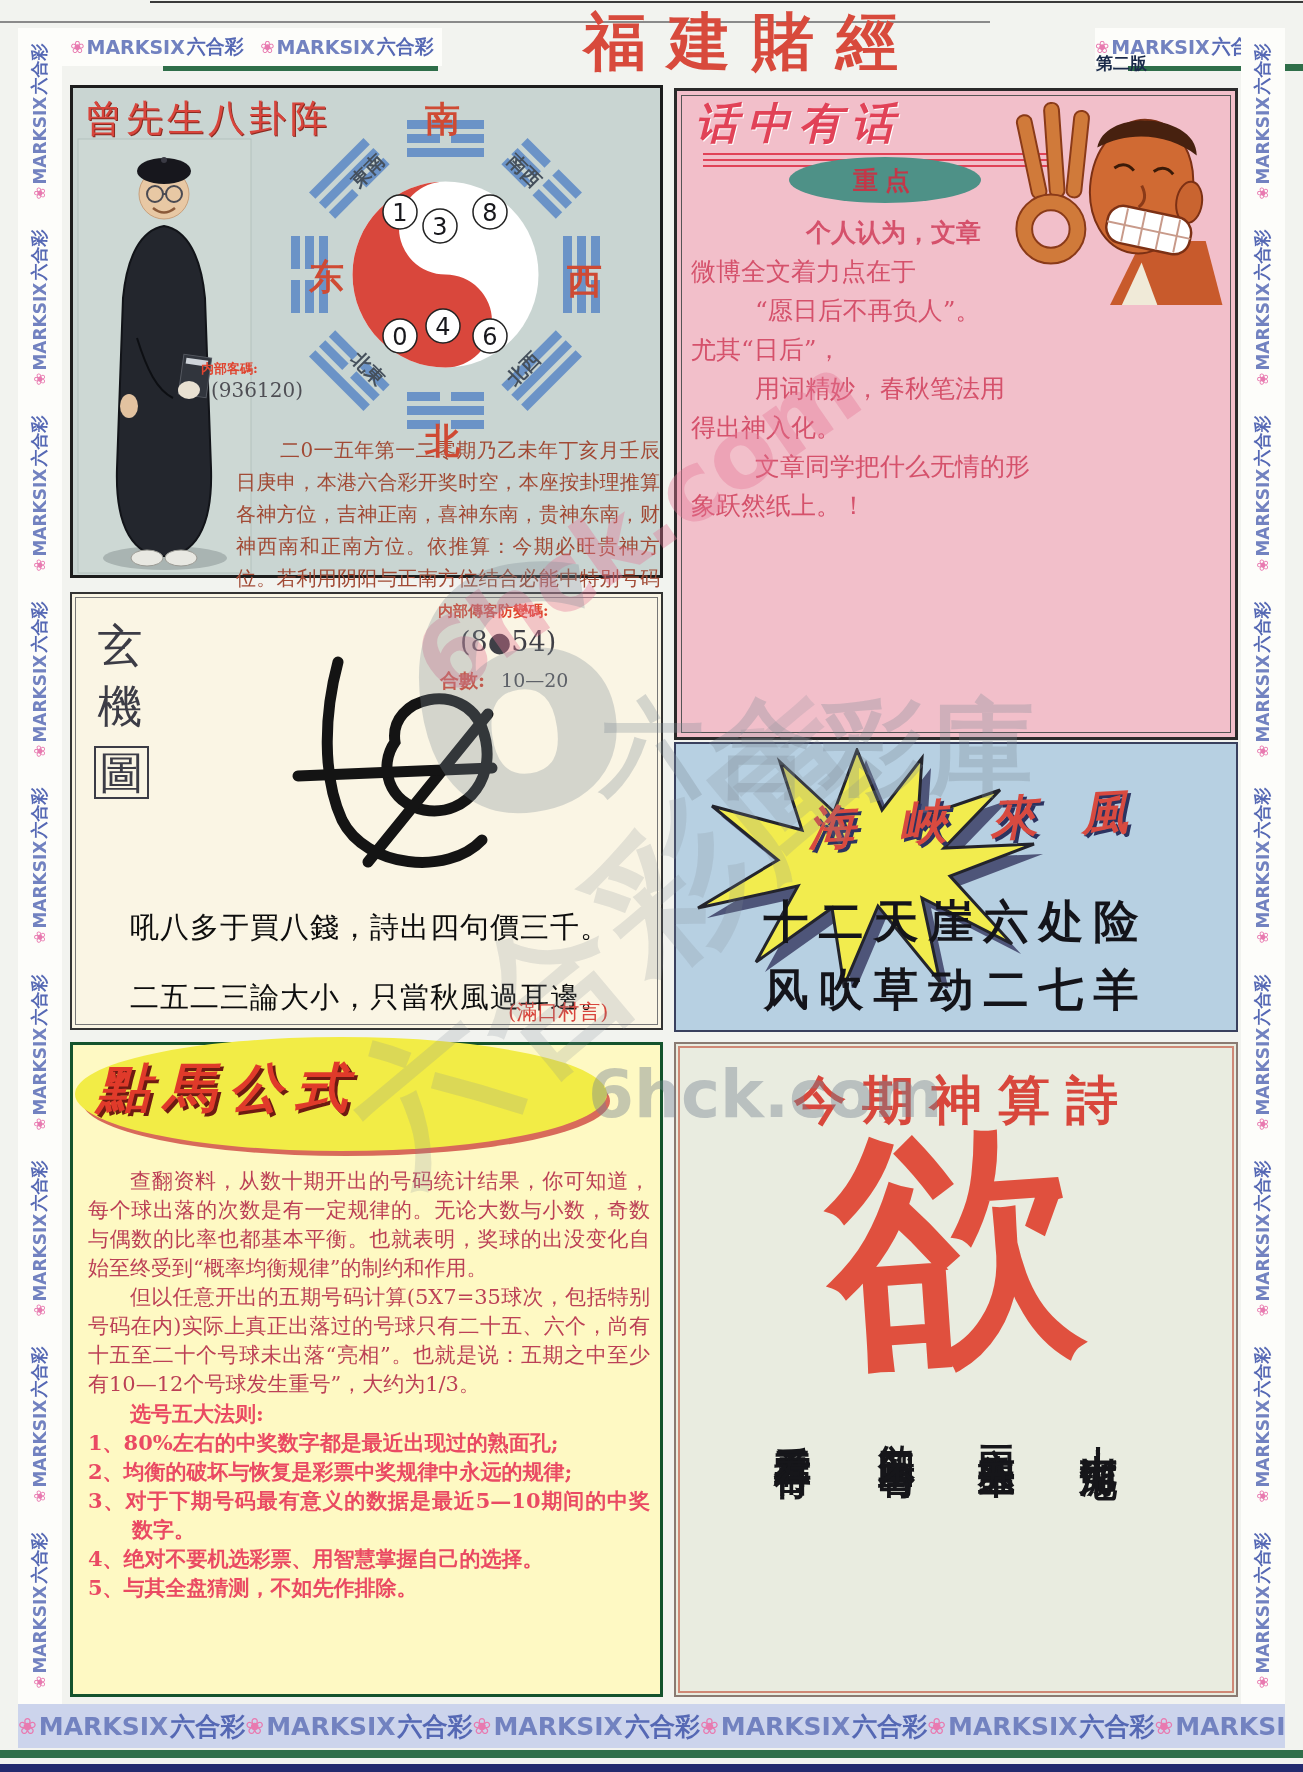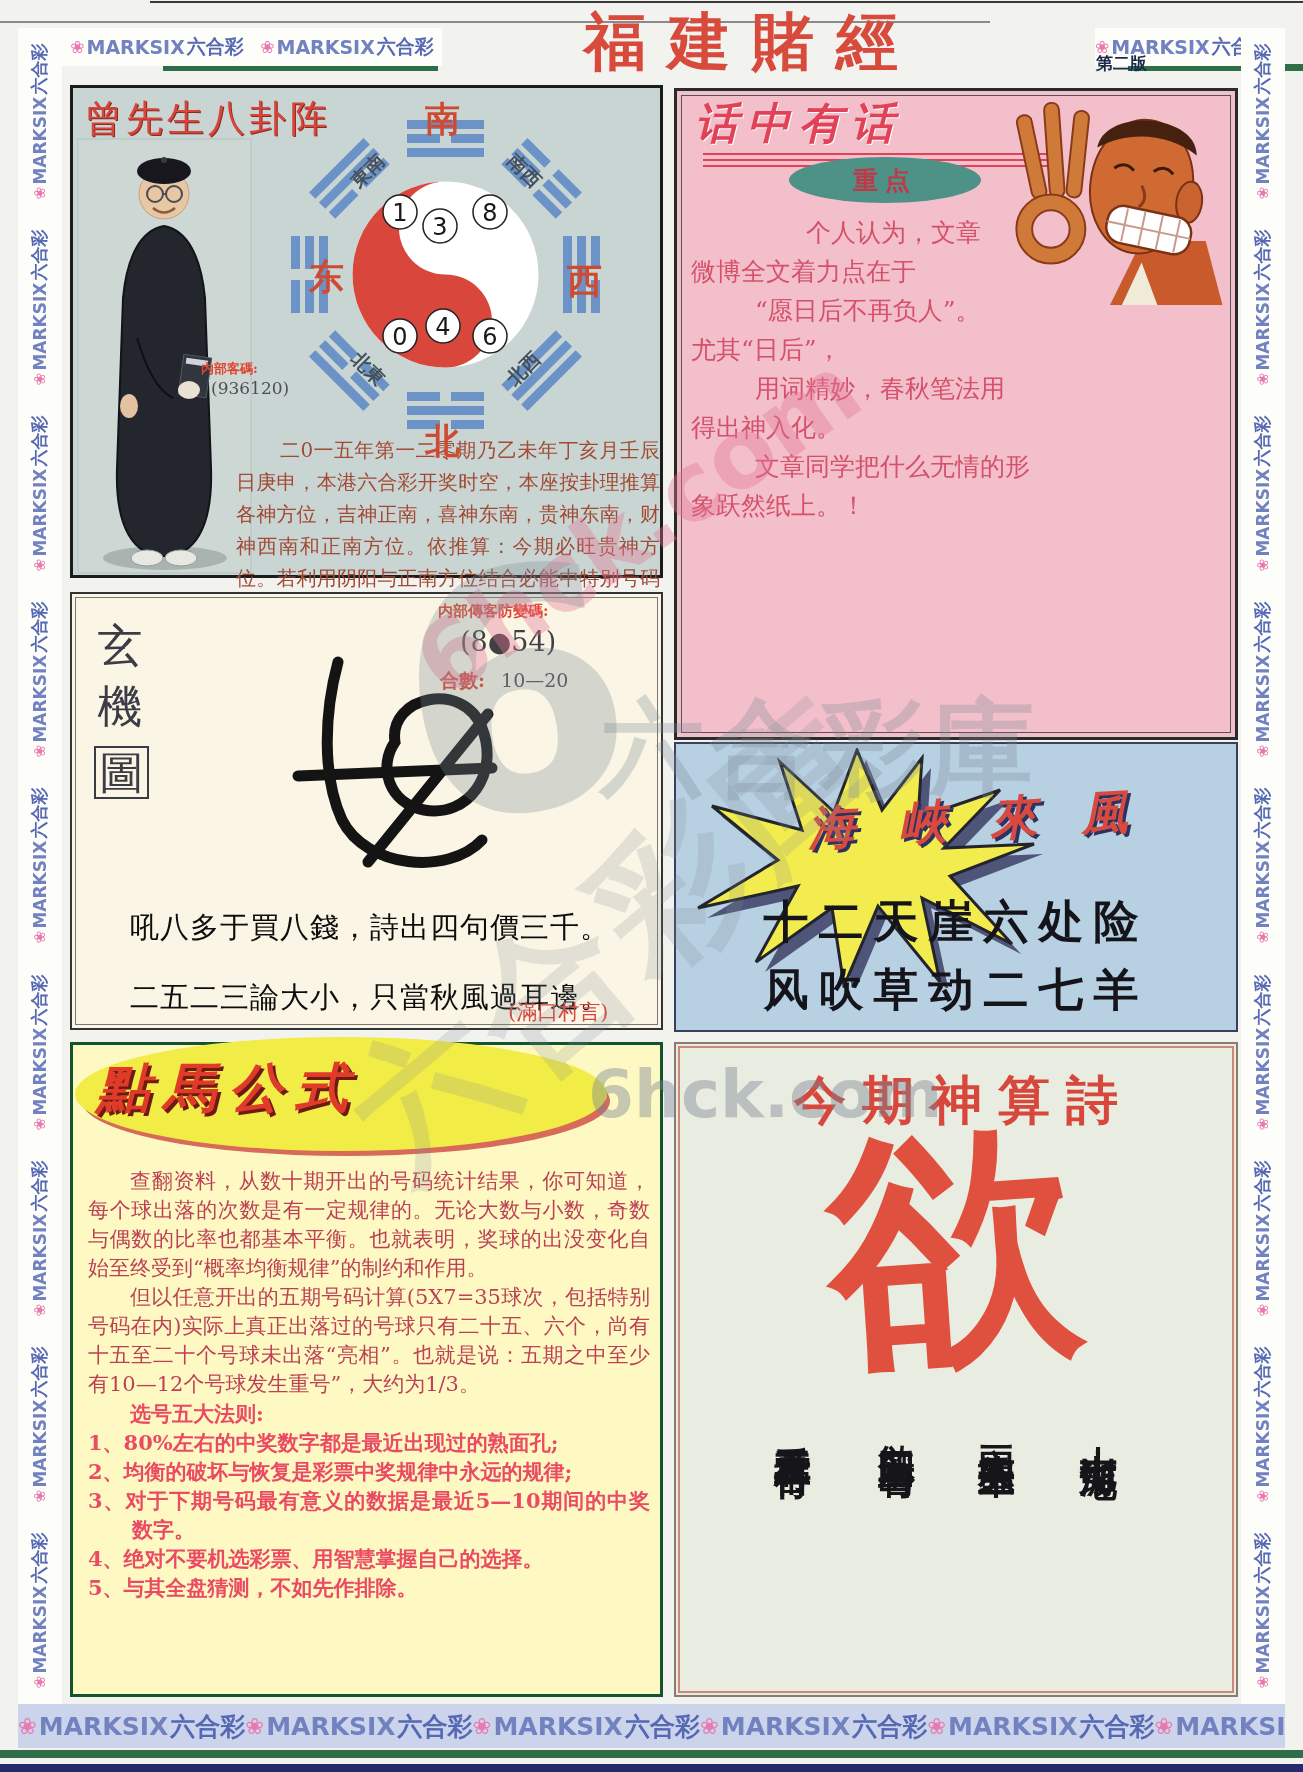--- a/index.html
+++ b/index.html
@@ -44,38 +44,38 @@
              outline:1px solid #777;outline-offset:-6px;}
   #panel-haixia{left:674px;top:742px;width:564px;height:290px;background:#b7d0e2;border:2px solid #39405e;}
   #panel-dianma{left:70px;top:1042px;width:593px;height:655px;background:#fef9c3;border:3px solid #14532d;}
   #panel-shensuan{left:674px;top:1042px;width:564px;height:655px;background:#e9ece0;border:2px solid #8a7a72;
              outline:2px solid #cf8876;outline-offset:-6px;}
 
   
   .bagua-title{left:12px;top:6px;font-size:37px;font-weight:normal;color:#d8453c;letter-spacing:4px;
                text-shadow:1px 1px 0 #8a2a20;}
   .bagua-hot-label{left:128px;top:272px;font-size:13px;color:#e0442f;font-weight:bold;}
-  .bagua-hot-num{left:138px;top:290px;font-size:17px;color:#4f4f55;}
+  .bagua-hot-num{left:138px;top:290px;font-size:20px;color:#4f4f55;}
   .dir{font-size:35px;font-weight:bold;color:#cf4a33;z-index:12;}
   .corner{font-size:19px;font-weight:bold;color:#45505c;z-index:12;}
   .bagua-body{left:163px;top:346px;width:424px;font-size:20px;line-height:32px;color:#a14a35;
               text-indent:2.2em;text-align:justify;}
 
   
   .hua-title{left:18px;top:4px;font-size:43px;font-weight:bold;font-style:italic;color:#e14257;
              letter-spacing:9px;text-shadow:1px 1px 0 #fff;}
   .hua-lines-deco{left:26px;top:62px;width:350px;height:14px;
              background:repeating-linear-gradient(to bottom,#e14257 0 2px,rgba(0,0,0,0) 2px 6px);}
   .hua-badge{left:112px;top:66px;width:192px;height:46px;background:#4e9187;border-radius:50%;
              display:flex;align-items:center;justify-content:center;}
   .hua-badge span{color:#c23748;font-size:25px;font-weight:bold;letter-spacing:7px;font-family:Liberation Serif, serif;}
   .hua-lines{left:14px;top:122px;width:460px;font-size:25px;line-height:39px;color:#d5516b;}
   .hl{white-space:nowrap;}
   .hl.i1{margin-left:64px;}
-  .hl.i2{margin-left:115px;}
+  .hl.i2{margin-left:115px;font-weight:bold;}
 
   
   .xz-title{left:22px;top:22px;width:52px;text-align:center;font-size:45px;color:#3c3c46;line-height:1.35;}
   .xz-title .boxed{border:2px solid #3c3c46;padding:0 3px;display:inline-block;line-height:1.1;margin-top:8px;}
   .xz-code-label{left:366px;top:8px;font-size:15px;font-weight:bold;color:#e0452f;}
   .xz-code{left:388px;top:32px;font-size:27px;color:#3f3f46;}
   .xz-sum{left:368px;top:74px;font-size:19px;}
   .xz-sum .lab{color:#e0452f;font-weight:bold;}
   .xz-sum .val{color:#4f4f55;margin-left:10px;}
   .xz-verse{left:58px;font-size:29px;font-weight:400;color:#0d0d0d;letter-spacing:1px;

